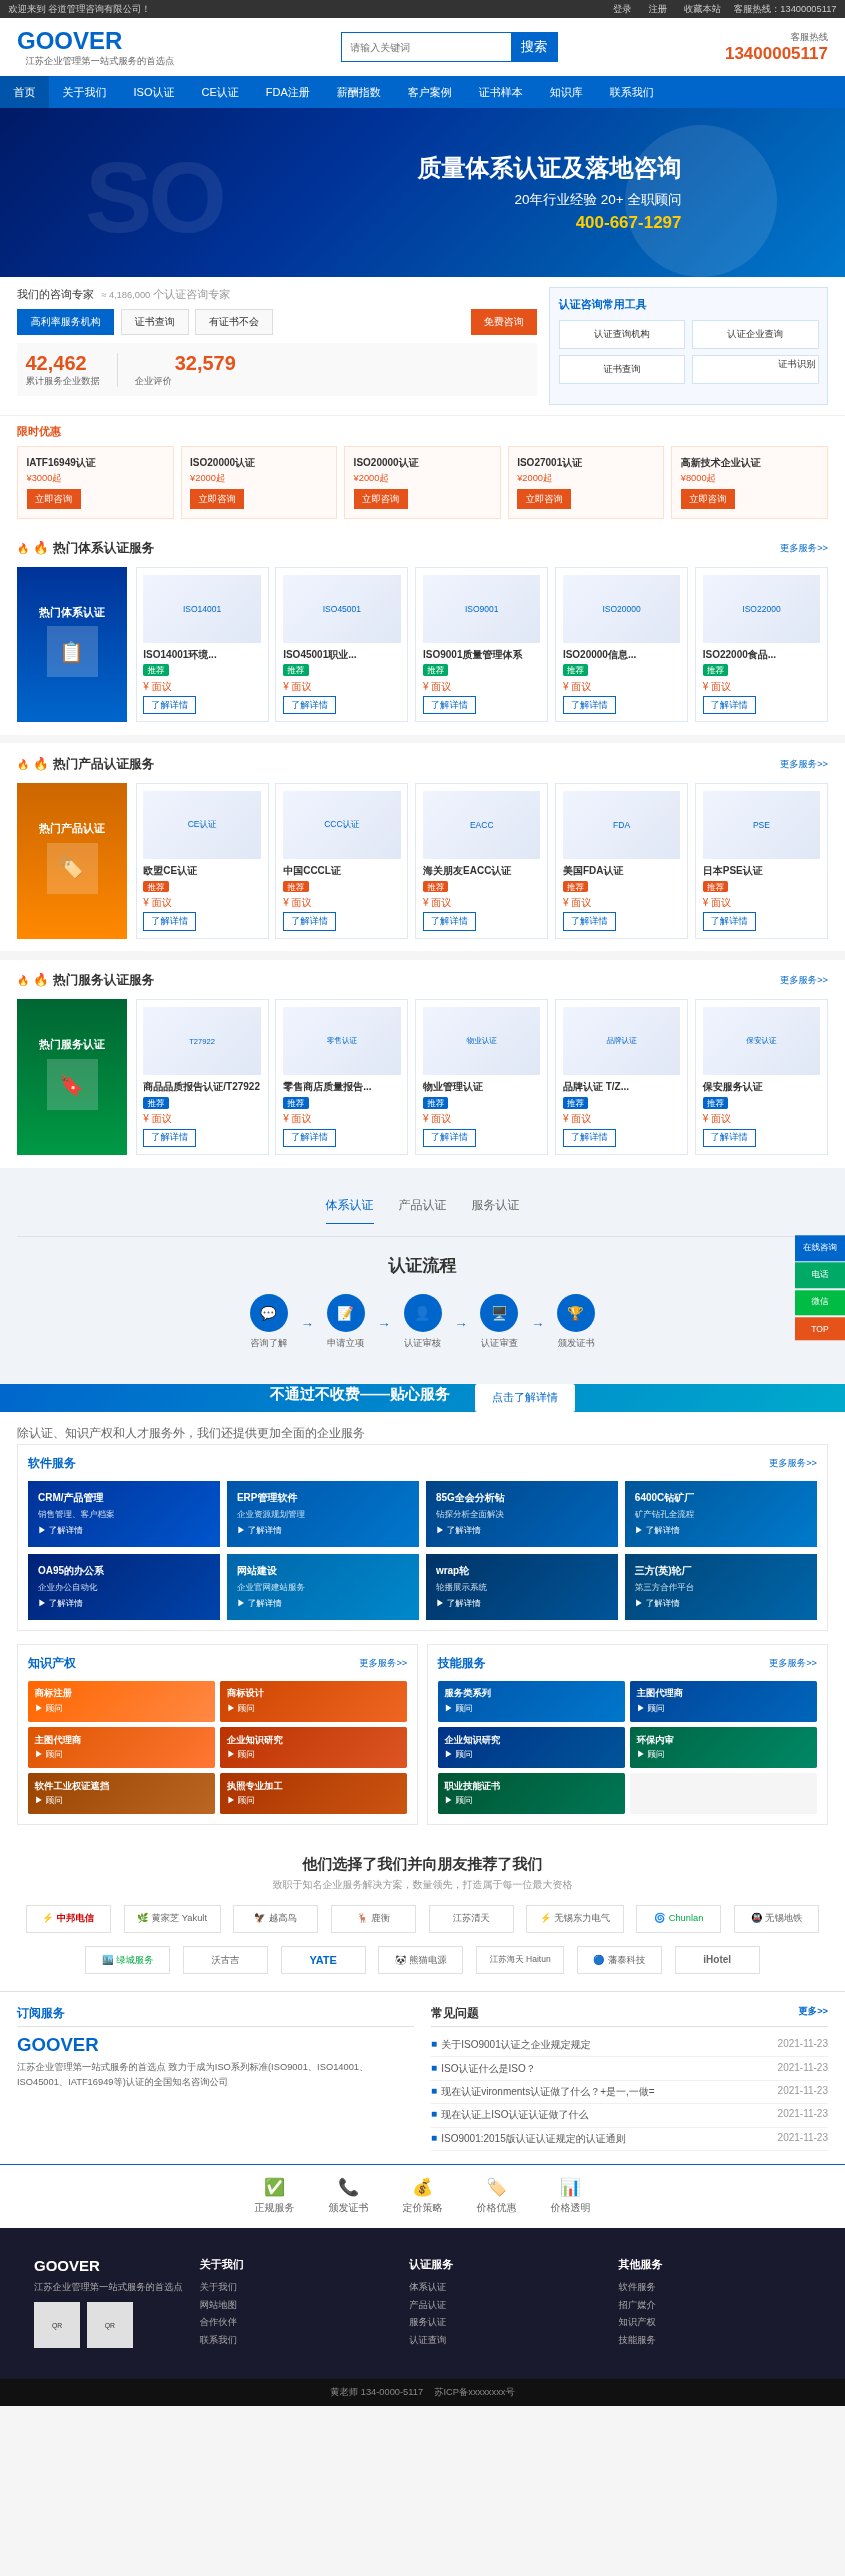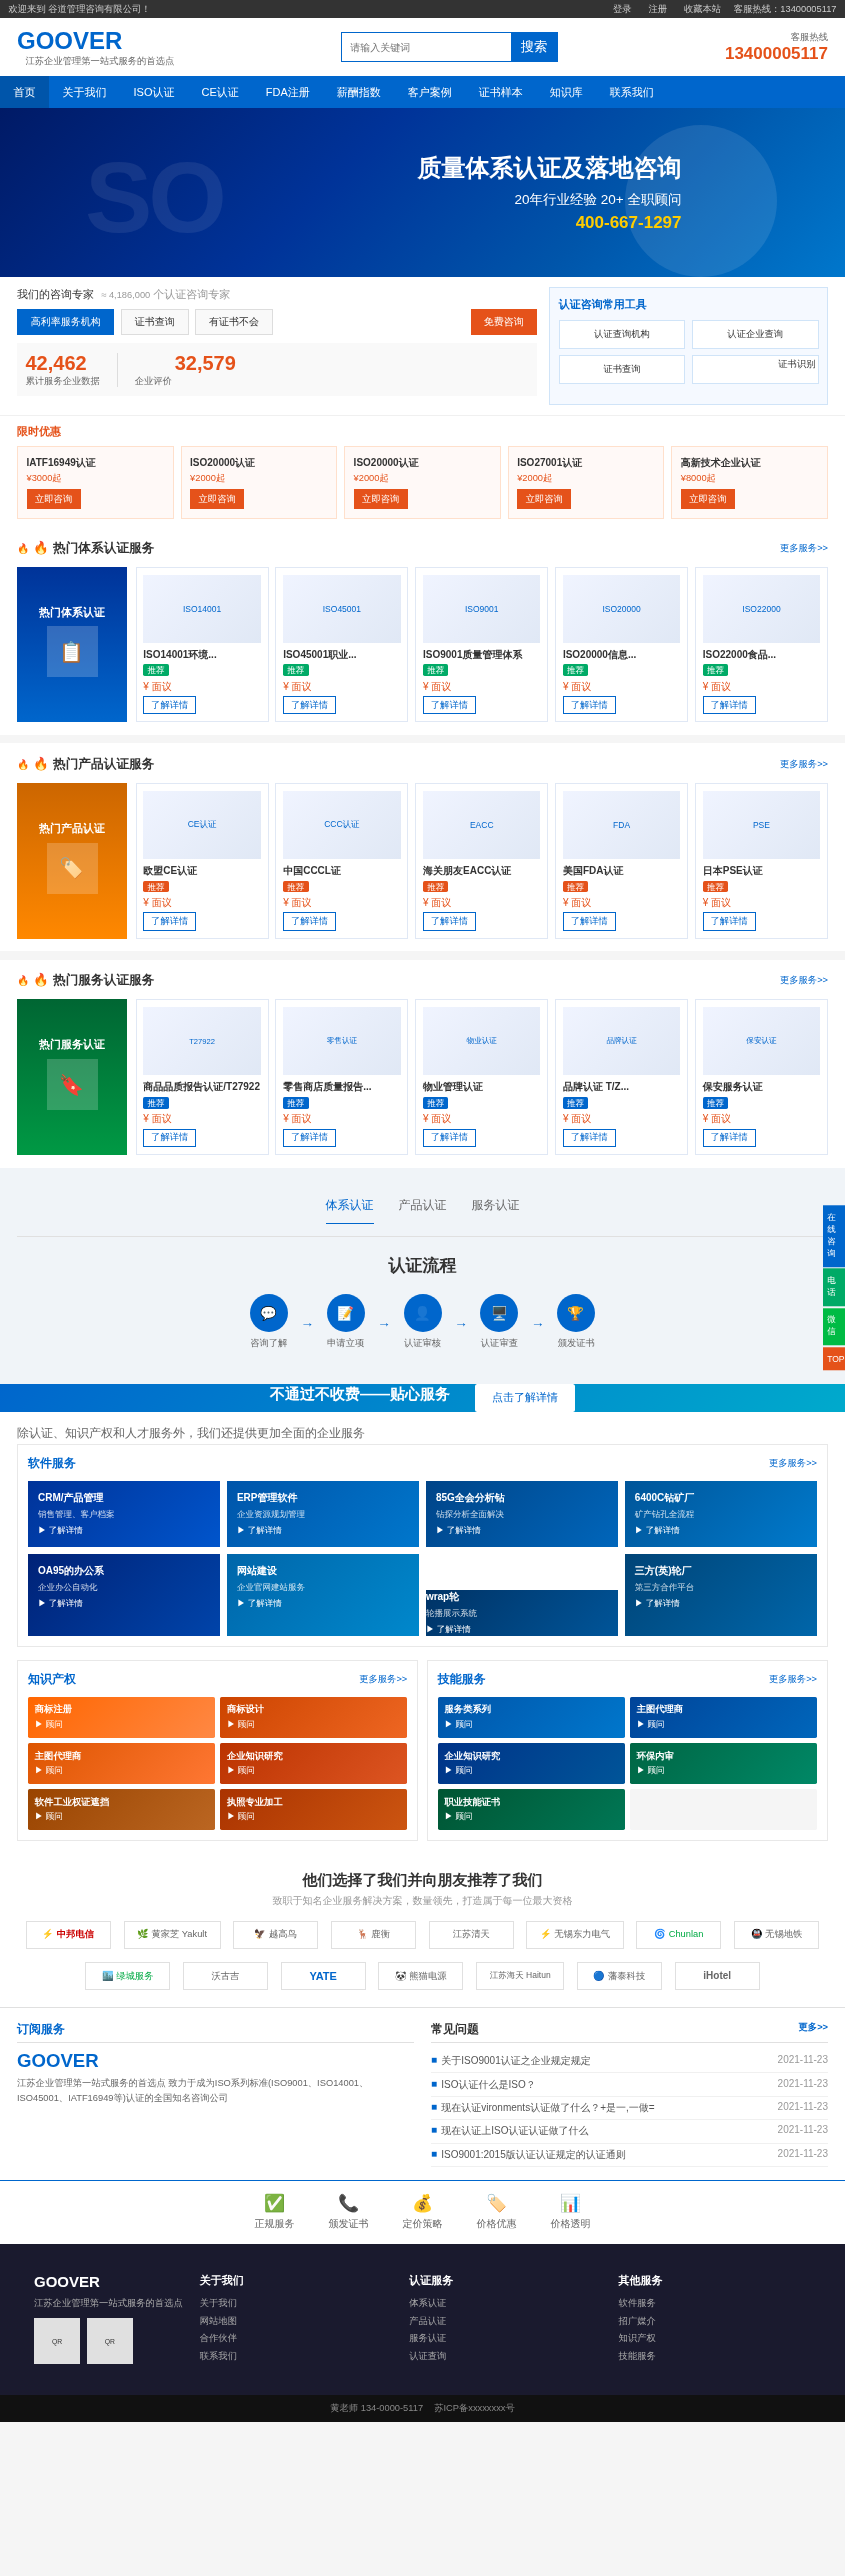--- a/index.html
+++ b/index.html
@@ -48,21 +48,21 @@
     .client-logo { border: 0.8px solid #e0e0e0; padding: 6.8px 12.7px; min-width: 85px; text-align: center; font-size: 9.3px; color: #666; }
     .news-item { padding: 4.2px 0; border-bottom: 0.8px solid #f0f0f0; font-size: 10px; color: #555; display: flex; justify-content: space-between; }
     .news-date { color: #999; }
     
     
     .footer-bottom { background: #1a1a2e; color: #aaa; padding: 17px; }
     .footer-copyright { background: #111; color: #888; text-align: center; padding: 6.8px; font-size: 9.3px; }
     
     
     .side-btns { position: fixed; right: 0; top: 50%; transform: translateY(-50%); display: flex; flex-direction: column; gap: 1.7px; z-index: 999; }
-    .side-btn { background: #0066cc; color: #fff; padding: 6.8px 4.2px; font-size: 8.5px; cursor: pointer; width: 22px; }
+    .side-btn { background: #0066cc; color: #fff; padding: 6.8px 4.2px; font-size: 8.5px; text-align: center; cursor: pointer; width: 50px; }
     
     
     .tag-green { background: #00aa66; color: #fff; padding: 0.8px 4.2px; font-size: 8.5px; border-radius: 1.7px; }
     .tag-blue { background: #0066cc; color: #fff; padding: 0.8px 4.2px; font-size: 8.5px; border-radius: 1.7px; }
     .tag-orange { background: #e5521a; color: #fff; padding: 0.8px 4.2px; font-size: 8.5px; border-radius: 1.7px; }
     .tab-item { padding: 5px 12.7px; border: 0.8px solid #ddd; cursor: pointer; font-size: 10px; background: #f9f9f9; }
     .tab-item.active { background: #0066cc; color: #fff; border-color: #0066cc; }
     
     
     .hot-section { background: #fff; padding: 12.7px 17px; }
@@ -487,21 +487,21 @@
       <div style="background:linear-gradient(135deg,#002277,#0044aa);color:#fff;padding:10px;">
         <div style="font-size:10px;font-weight:bold;margin-bottom:4.2px;">OA95的办公系</div>
         <div style="font-size:8.5px;opacity:0.8;">企业办公自动化</div>
         <div style="font-size:8.5px;margin-top:4.2px;cursor:pointer;">▶ 了解详情</div>
       </div>
       <div style="background:linear-gradient(135deg,#0066aa,#0088cc);color:#fff;padding:10px;">
         <div style="font-size:10px;font-weight:bold;margin-bottom:4.2px;">网站建设</div>
         <div style="font-size:8.5px;opacity:0.8;">企业官网建站服务</div>
         <div style="font-size:8.5px;margin-top:4.2px;cursor:pointer;">▶ 了解详情</div>
       </div>
-      <div style="background:linear-gradient(135deg,#003366,#005599);color:#fff;margin-top:36px;">
+      <div style="background:linear-gradient(135deg,#003366,#005599);color:#fff;padding:10px;">
         <div style="font-size:10px;font-weight:bold;margin-bottom:4.2px;">wrap轮</div>
         <div style="font-size:8.5px;opacity:0.8;">轮播展示系统</div>
         <div style="font-size:8.5px;margin-top:4.2px;cursor:pointer;">▶ 了解详情</div>
       </div>
       <div style="background:linear-gradient(135deg,#004477,#0066aa);color:#fff;padding:10px;">
         <div style="font-size:10px;font-weight:bold;margin-bottom:4.2px;">三方(英)轮厂</div>
         <div style="font-size:8.5px;opacity:0.8;">第三方合作平台</div>
         <div style="font-size:8.5px;margin-top:4.2px;cursor:pointer;">▶ 了解详情</div>
       </div>
     </div>

